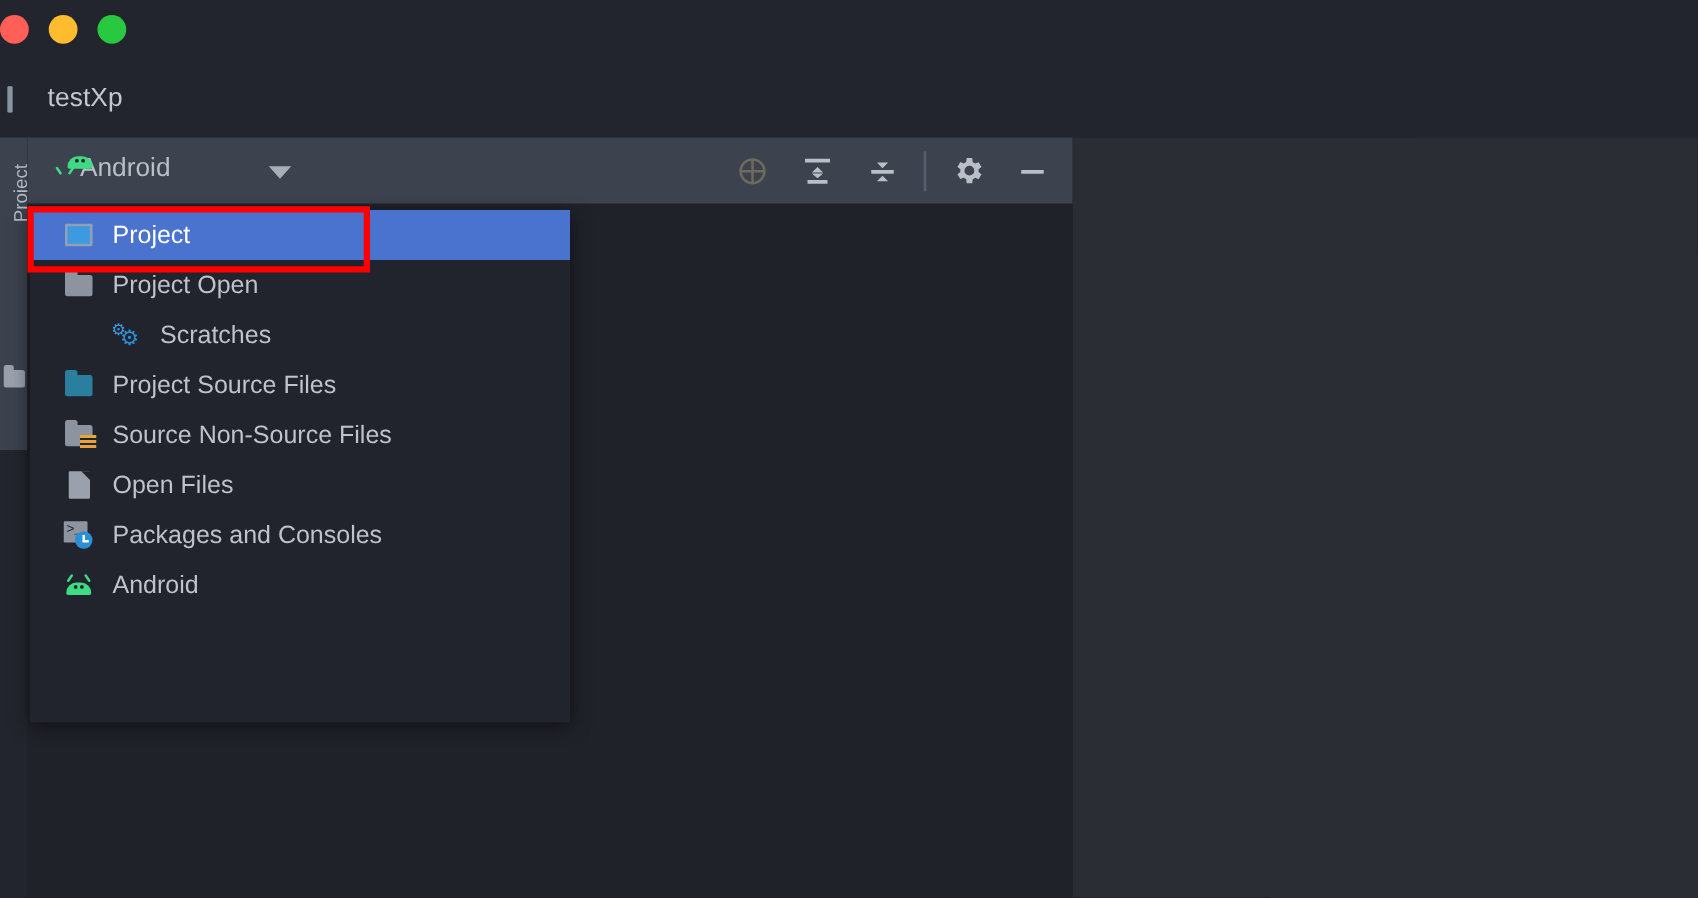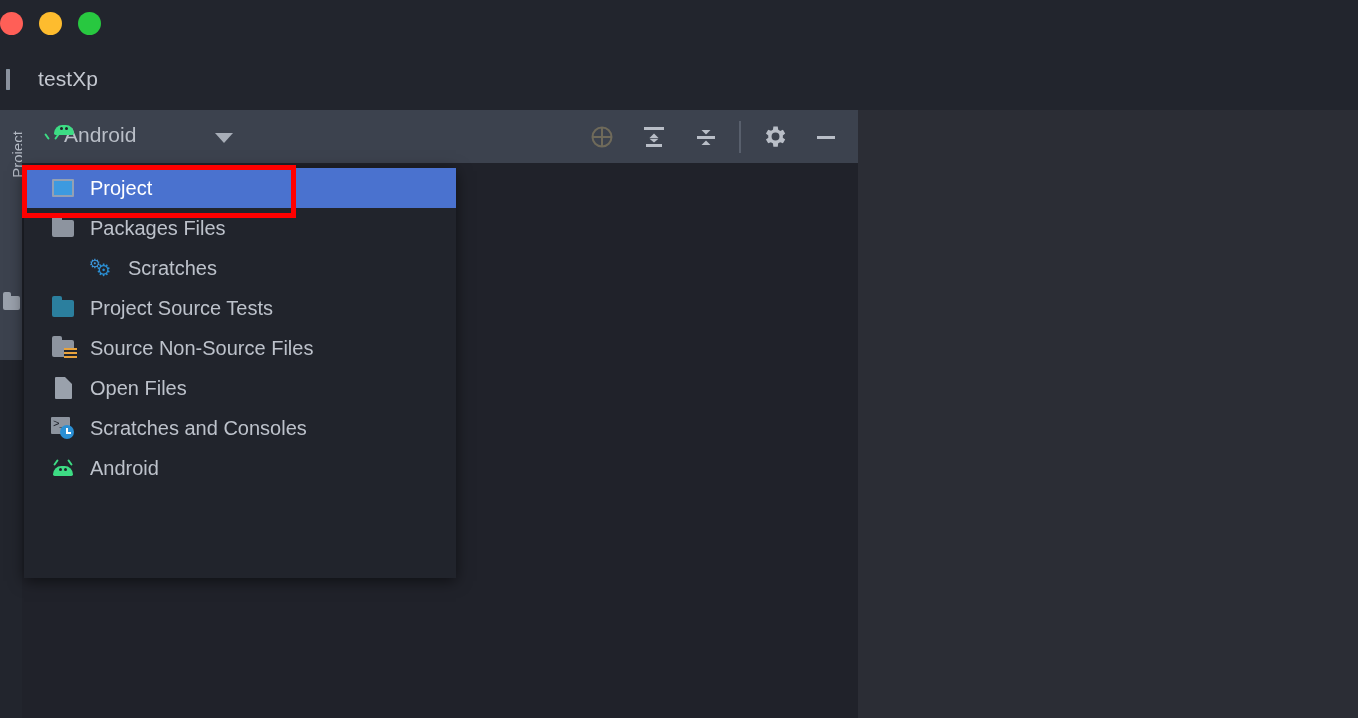--- a/index.html
+++ b/index.html
@@ -293,39 +293,39 @@
         <span class="monitor-ico blue"></span>
       </span>
       <span class="menu-label">Project</span>
     </div>
 
 
     <div class="menu-item">
       <span class="menu-ico">
         <span class="folder"></span>
       </span>
-      <span class="menu-label">Packages Files</span>
+      <span class="menu-label">Project Open</span>
     </div>
 
     <div class="menu-item indent">
       <span class="menu-ico">
         <span class="gearpair">
             <span class="g1">⚙</span>
             <span class="g2">⚙</span>
           </span>
       </span>
       <span class="menu-label">Scratches</span>
     </div>
 
 
     <div class="menu-item">
       <span class="menu-ico">
         <span class="folder teal"></span>
       </span>
-      <span class="menu-label">Project Source Tests</span>
+      <span class="menu-label">Project Source Files</span>
     </div>
 
     <div class="menu-item">
       <span class="menu-ico">
         <span class="folder lines"></span>
       </span>
       <span class="menu-label">Source Non-Source Files</span>
     </div>
 
     <div class="menu-item">
@@ -336,21 +336,21 @@
     </div>
 
     <div class="menu-item">
       <span class="menu-ico">
         <span class="scratch">
             <span class="sq"></span>
             <span class="ar">&gt;_</span>
             <span class="clk"></span>
           </span>
       </span>
-      <span class="menu-label">Scratches and Consoles</span>
+      <span class="menu-label">Packages and Consoles</span>
     </div>
 
     <div class="menu-item">
       <span class="menu-ico">
         <span class="droid">
             <span class="a1"></span>
             <span class="a2"></span>
           <span class="body">
               <span class="e1"></span>
               <span class="e2"></span>

